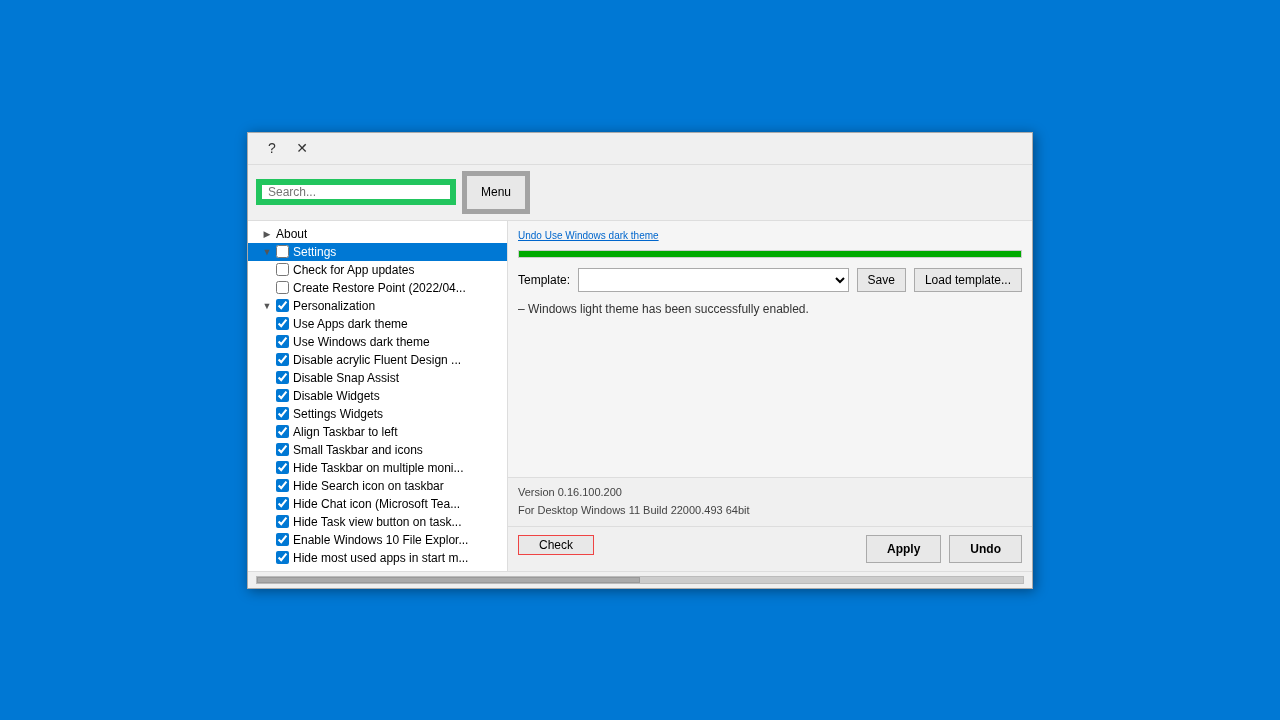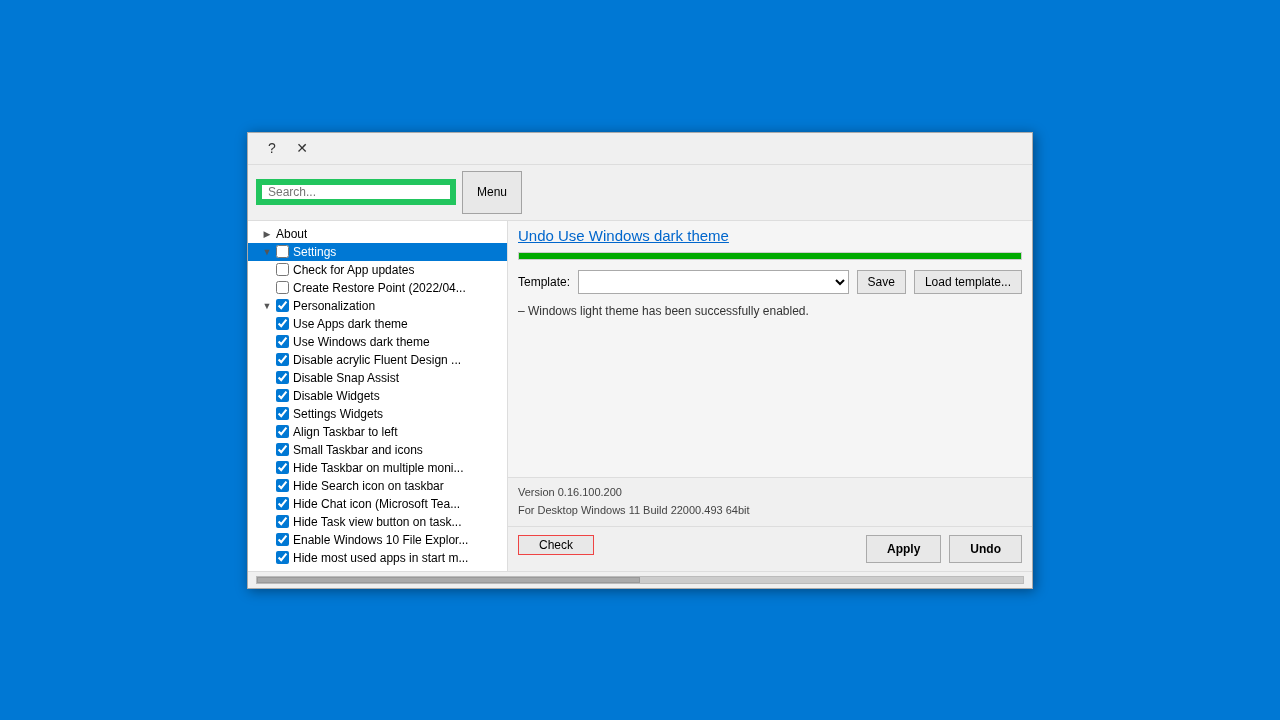--- a/index.html
+++ b/index.html
@@ -65,21 +65,21 @@
       height: 26px;
       border: 6px solid #22c55e;
       padding: 2px 6px;
       font-size: 12px;
       background: #fff;
       color: #999;
     }
     .menu-btn {
       height: 43px;
       padding: 0 14px;
-      border: 1px solid #a3a3a3;
+      border: 5px solid #a3a3a3;
       background: #e8e8e8;
       cursor: pointer;
       font-size: 12px;
     }
     .main-content {
       display: flex;
       flex: 1;
       height: 520px;
     }
     .sidebar {
@@ -131,21 +131,21 @@
       flex: 1;
       display: flex;
       flex-direction: column;
       background: #f5f5f5;
     }
     .panel-header {
       padding: 6px 10px 4px;
       background: #f5f5f5;
     }
     .panel-title {
-      font-size: 15px;
+      font-size: 10px;
       color: #0066cc;
       cursor: pointer;
       text-decoration: underline;
     }
     .progress-bar-container {
       margin: 4px 10px;
       height: 8px;
       background: #e0e0e0;
       border: 1px solid #ccc;
     }

